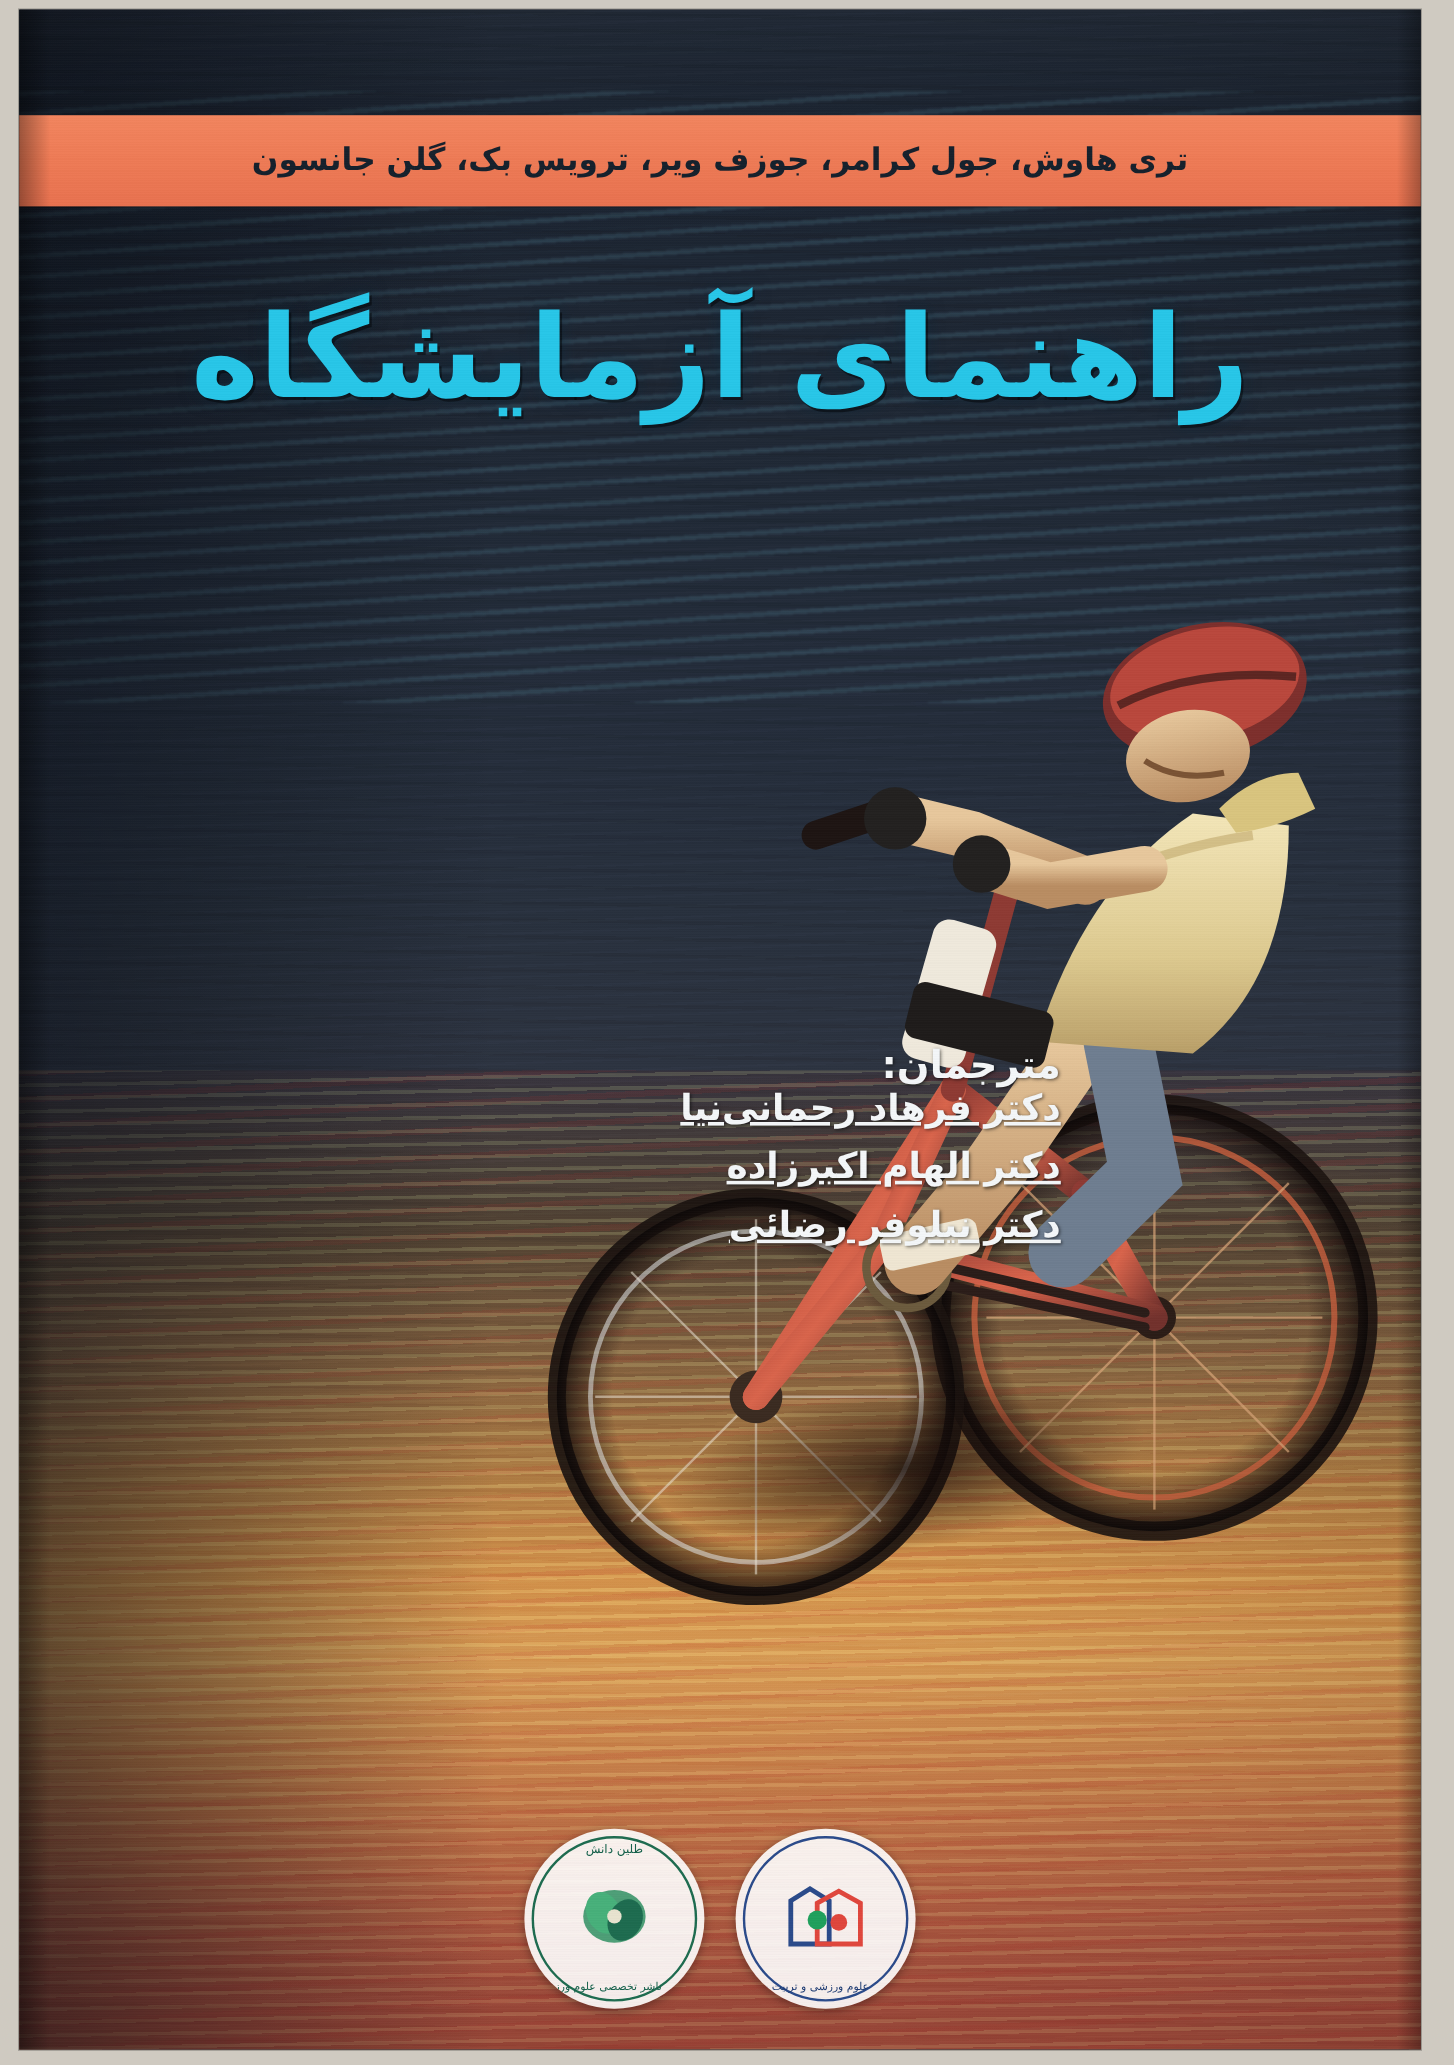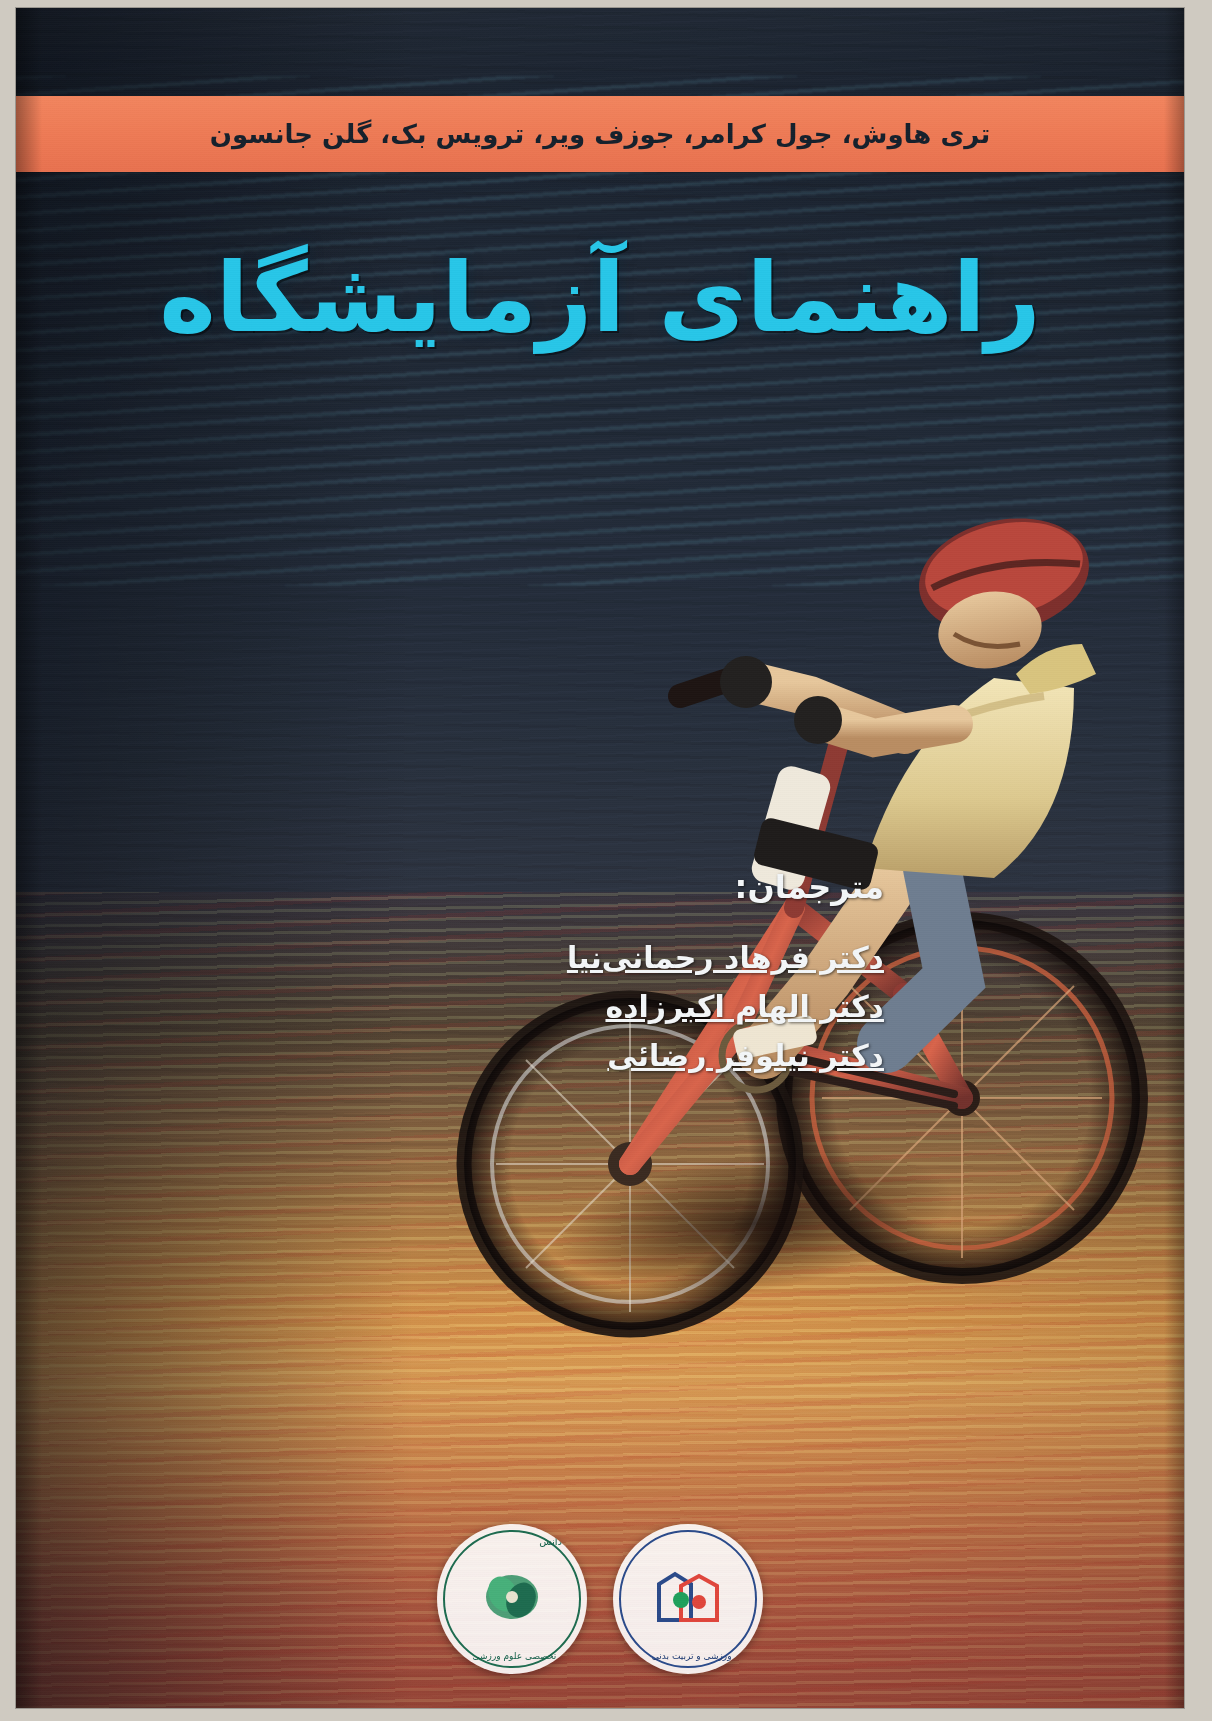--- a/index.html
+++ b/index.html
@@ -167,21 +167,20 @@
     position: absolute;
     right: 300px;
     top: 860px;
     text-align: right;
     direction: rtl;
     color: #f3f6f8;
   }
   .translators .lead {
     font-size: 32px;
     font-weight: bold;
-    margin-bottom: 34px;
     text-shadow: 1px 1px 3px rgba(0,0,0,0.6);
   }
   .translators .name {
     font-size: 30px;
     font-weight: bold;
     margin-bottom: 14px;
     text-shadow: 1px 1px 3px rgba(0,0,0,0.6);
     white-space: nowrap;
     text-decoration: underline;
   }
@@ -227,30 +226,30 @@
   .logo .ring {
     position: absolute;
     inset: 6px;
     border-radius: 50%;
     border: 2px solid #2a4a8a;
   }
   .logo.green .ring { border-color: #1d6b4f; }
   .logo-text-top {
     position: absolute;
     top: 12px; left: 0; right: 0;
-    text-align: right;
+    text-align: center;
     font-size: 10px;
     color: #1c3a72;
     direction: rtl;
   }
   .logo.green .logo-text-top { color: #14604a; }
   .logo-text-bottom {
     position: absolute;
     bottom: 12px; left: 0; right: 0;
-    text-align: right;
+    text-align: left;
     font-size: 9px;
     line-height: 1.25;
     color: #1c3a72;
     direction: rtl;
     padding: 0 10px;
   }
   .logo.green .logo-text-bottom { color: #14604a; }
   .logo-mark {
     position: absolute;
     left: 50%;

